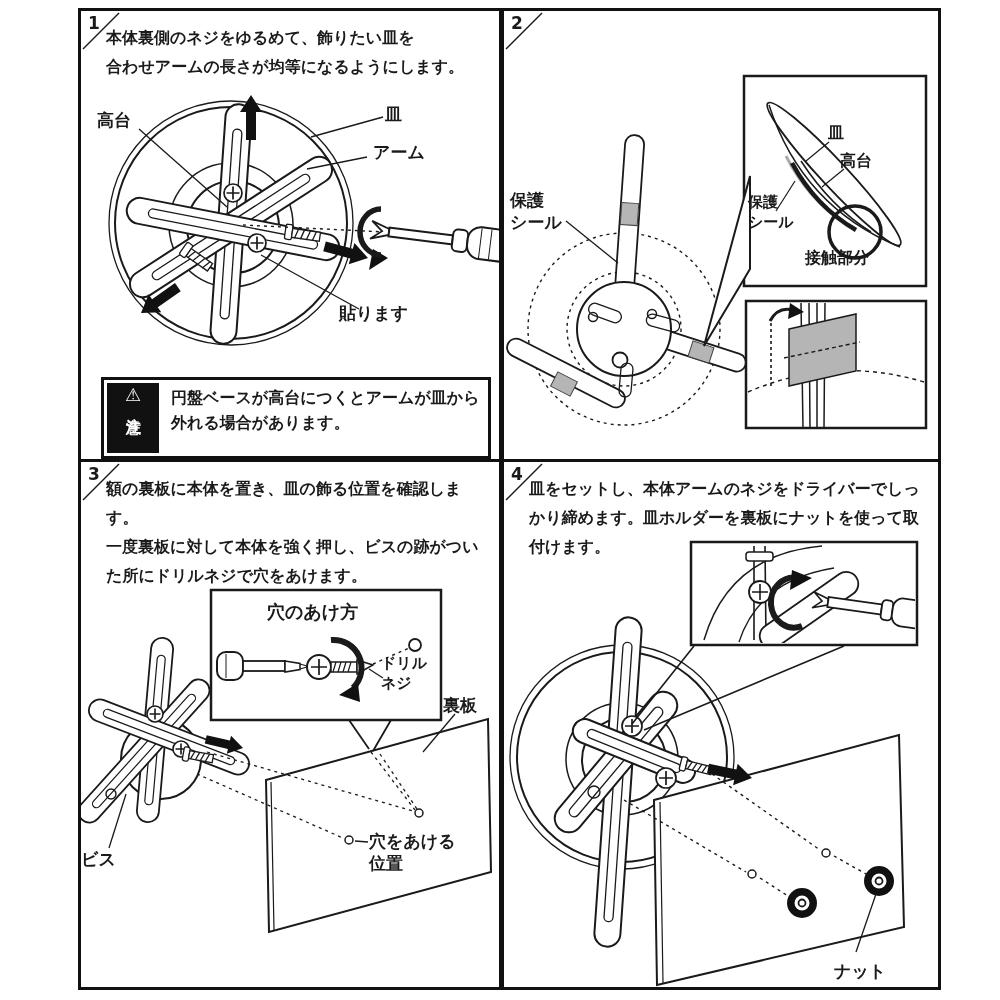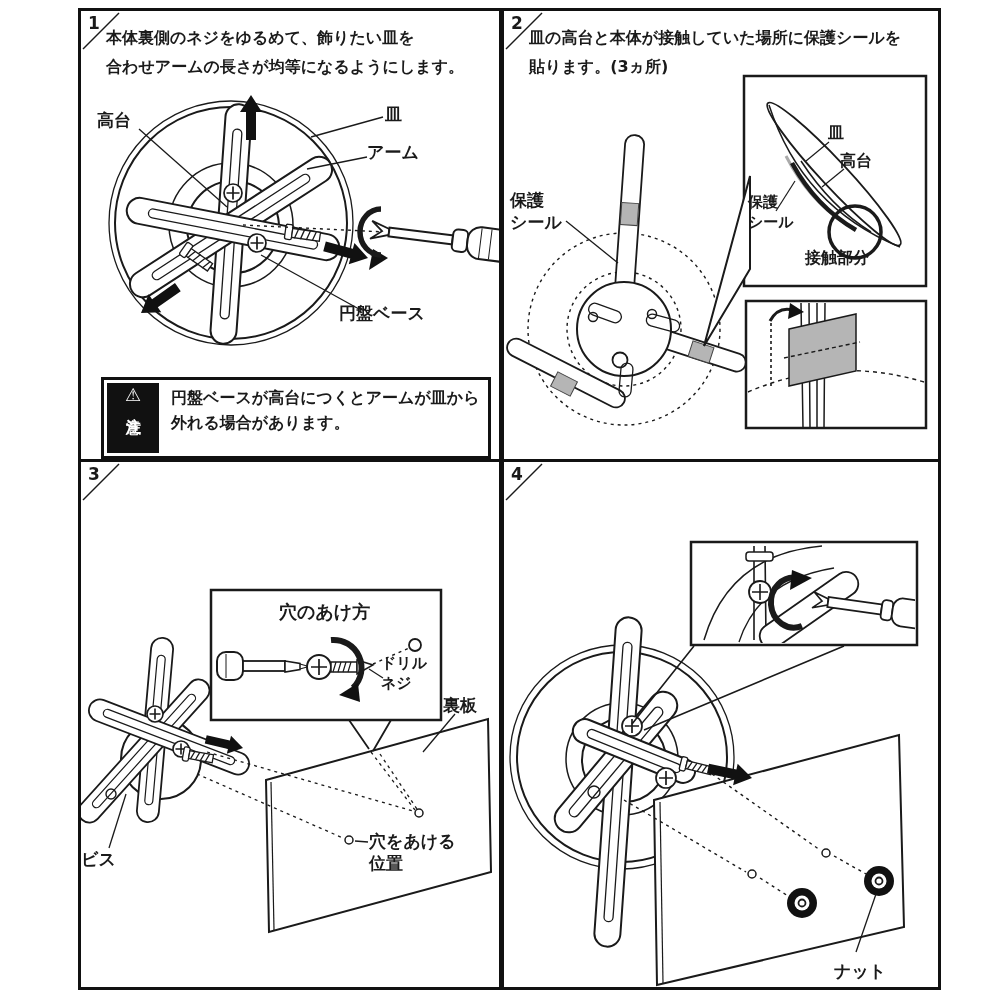--- a/index.html
+++ b/index.html
@@ -88,36 +88,34 @@
         <g stroke-width="1.3">
           <path d="M58,118 L146,196"></path>
             <path d="M302,106 L230,126"></path>
           <path d="M286,146 L226,158"></path>
             <path d="M278,298 L180,244"></path>
         </g>
       </g>
     </svg>
     <div class="label" style="left:16px;top:98px">高台</div>
     <div class="label" style="left:304px;top:92px">皿</div>
-    <div class="label" style="left:286px;top:130px">アーム</div>
-    <div class="label" style="left:258px;top:291px">円盤ベース</div>
+    <div class="label" style="left:292px;top:130px">アーム</div>
+    <div class="label" style="left:258px;top:291px">貼ります</div>
     <div class="warning">
       <div class="badge">
         <span class="w">⚠</span>
         <span class="v">注意</span>
       </div>
       <div class="warn-text">円盤ベースが高台につくとアームが皿から
 外れる場合があります。</div>
     </div>
   </section>
 
   <section class="panel" style="left:501px;top:8px;width:440px;height:454px">
     <div class="num">2</div>
-    <div class="instr">皿の高台と本体が接触していた場所に保護シールを
-貼ります。(3ヵ所)</div>
     <svg width="434" height="448">
       <g stroke="#1a1a1a" fill="none" stroke-width="2">
         <path d="M2,38 L38,2" stroke-width="1.5"></path>
 
         <circle cx="120" cy="318" r="96" stroke-width="1.4" stroke-dasharray="3,4"></circle>
         <circle cx="120" cy="318" r="57" stroke-width="1.4" stroke-dasharray="3,4"></circle>
         <rect x="116" y="124" width="19" height="165" rx="9" fill="#fff" stroke-width="1.8" transform="rotate(4 125 206)"></rect>
         <rect x="119.5" y="326" width="125" height="18" rx="9" fill="#fff" stroke-width="1.8" transform="rotate(18 182 335)"></rect>
         <rect x="-3" y="353" width="130" height="18" rx="9" fill="#fff" stroke-width="1.8" transform="rotate(27 62 362)"></rect>
         <circle cx="120" cy="318" r="47" fill="#fff"></circle>
@@ -164,20 +162,23 @@
 シール</div>
     <div class="label f16" style="left:324px;top:112px">皿</div>
     <div class="label f16" style="left:336px;top:140px">高台</div>
     <div class="label f15" style="left:244px;top:182px">保護
 シール</div>
     <div class="label f16" style="left:301px;top:237px">接触部分</div>
   </section>
 
   <section class="panel" style="left:78px;top:459px;width:424px;height:531px">
     <div class="num">3</div>
+    <div class="instr">額の裏板に本体を置き、皿の飾る位置を確認します。
+一度裏板に対して本体を強く押し、ビスの跡がつい
+た所にドリルネジで穴をあけます。</div>
     <svg width="418" height="525">
       <defs>
         <polygon id="barrow3" points="0,0 -11,17 -5,17 -5,45 5,45 5,17 11,17"></polygon>
         <g id="phil3">
             <circle r="8" fill="#fff"></circle>
             <path d="M0,-5.5 V5.5 M-5.5,0 H5.5"></path>
           </g>
       </defs>
       <g stroke="#1a1a1a" fill="none" stroke-width="2">
         <path d="M2,38 L38,2" stroke-width="1.5"></path>
@@ -231,31 +232,34 @@
         <circle cx="338" cy="351" r="4" fill="#fff" stroke-width="1.5"></circle>
         <circle cx="268" cy="378" r="4" fill="#fff" stroke-width="1.5"></circle>
 
         <g stroke-width="1.3">
           <path d="M374,252 L342,290"></path>
             <path d="M28,386 L45,332"></path>
             <path d="M287,380 L274,379"></path>
         </g>
       </g>
     </svg>
-    <div class="inset-title" style="left:198px;top:138px">穴のあけ方</div>
+    <div class="inset-title" style="left:186px;top:138px">穴のあけ方</div>
     <div class="label f15" style="left:300px;top:192px">ドリル
 ネジ</div>
     <div class="label" style="left:362px;top:232px">裏板</div>
     <div class="label" style="left:288px;top:368px">穴をあける
 位置</div>
     <div class="label" style="left:0;top:386px">ビス</div>
   </section>
 
   <section class="panel" style="left:501px;top:459px;width:440px;height:531px">
     <div class="num">4</div>
+    <div class="instr">皿をセットし、本体アームのネジをドライバーでしっ
+かり締めます。皿ホルダーを裏板にナットを使って取
+付けます。</div>
     <svg width="434" height="525">
       <defs>
         <polygon id="barrow4" points="0,0 -11,17 -5,17 -5,45 5,45 5,17 11,17"></polygon>
         <g id="phil4">
             <circle r="10" fill="#fff"></circle>
             <path d="M0,-7 V7 M-7,0 H7"></path>
           </g>
         <clipPath id="clip4">
             <rect x="189" y="82" width="222" height="99"></rect>
           </clipPath>

